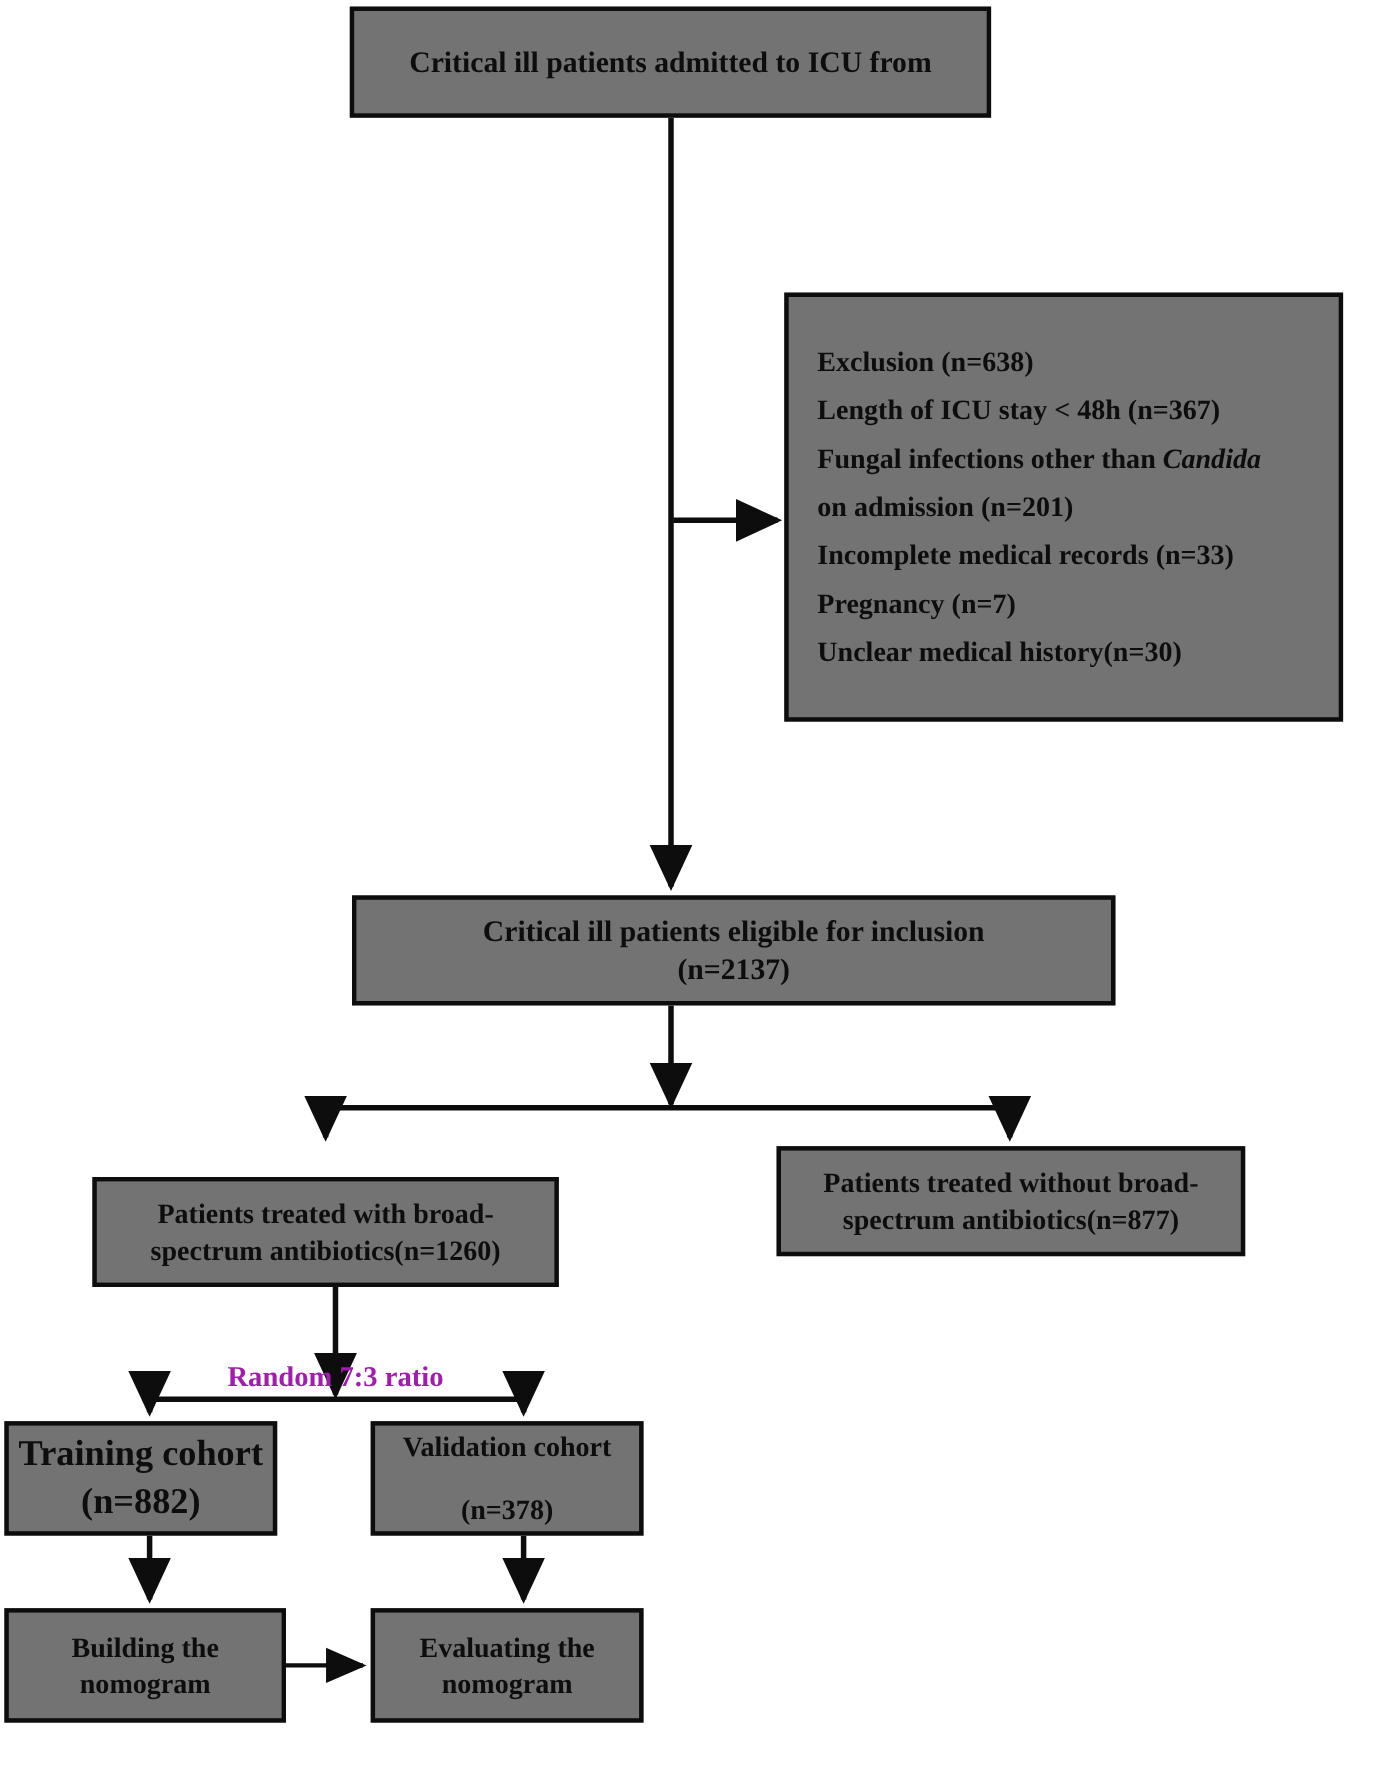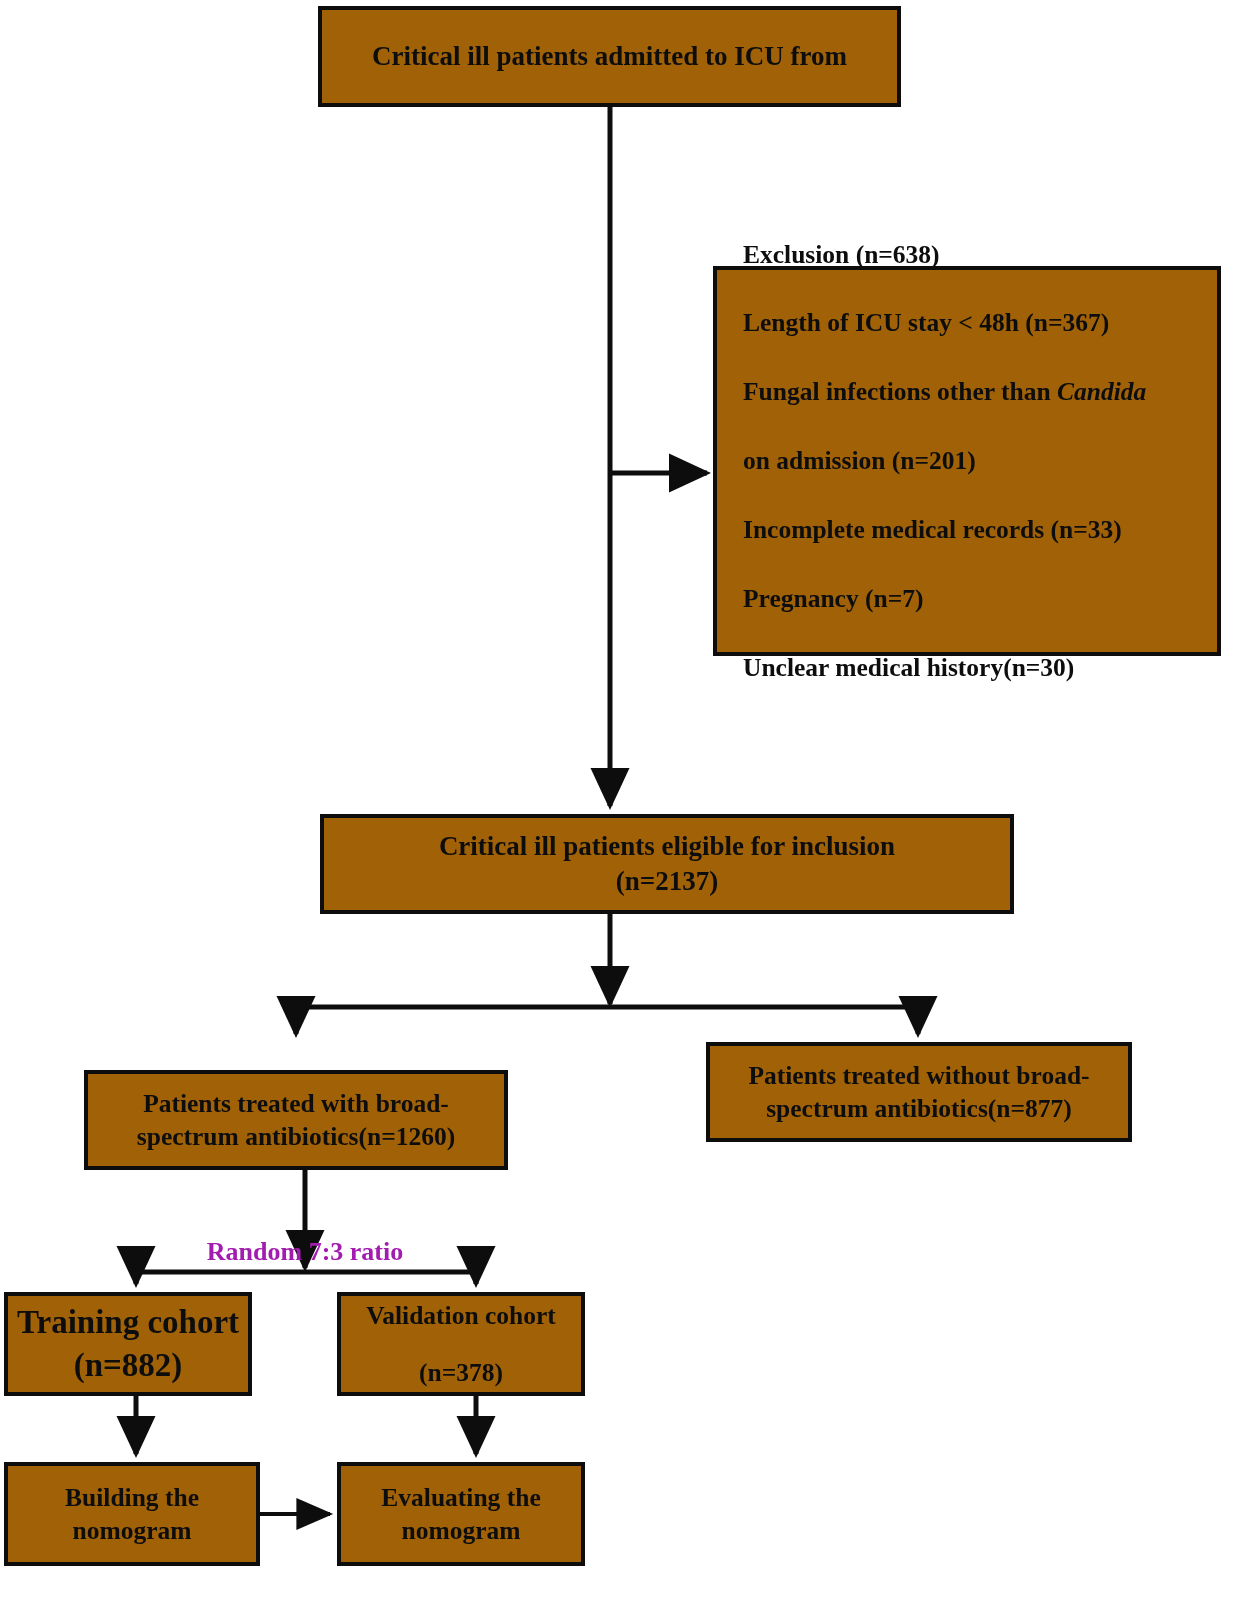--- a/index.html
+++ b/index.html
@@ -20,21 +20,21 @@
     left: 0;
     top: 0;
     width: 1254px;
     height: 1619px;
     pointer-events: none;
   }
   .node {
     position: absolute;
     box-sizing: border-box;
     border: 4px solid #0d0d0d;
-    background: #a16207;
+    background: #737373;
     display: flex;
     flex-direction: column;
     align-items: center;
     justify-content: center;
     font-weight: bold;
     color: #0d0d0d;
     line-height: 1.30;
     text-align: center;
     padding: 2px 8px;
   }
@@ -46,21 +46,21 @@
     padding: 10px 0 10px 26px;
   }
   .node.left-align .line {
     line-height: 1.72;
     white-space: normal;
   }
   .ital { font-style: italic; }
 
   
   #node-source   { left: 318px;  top: 6px;    width: 583px; height: 101px; font-size: 27px; }
-  #node-exclusion{ left: 713px;  top: 266px;  width: 508px; height: 390px; font-size: 25.5px; gap: 25px; }
+  #node-exclusion{ left: 713px;  top: 266px;  width: 508px; height: 390px; font-size: 25.5px; }
   #node-eligible { left: 320px;  top: 814px;  width: 694px; height: 100px; font-size: 27px; }
   #node-with     { left: 84px;   top: 1070px; width: 424px; height: 100px; font-size: 25.5px; }
   #node-without  { left: 706px;  top: 1042px; width: 426px; height: 100px; font-size: 25.5px; }
   #node-ratio-label {
     position: absolute; left: 155px; top: 1237px; width: 300px; height: 40px;
     font-size: 26px; font-weight: bold; color: #a21caf; text-align: center;
     font-family: "Liberation Serif", "DejaVu Serif", serif;
   }
   #node-training { left: 4px;   top: 1292px; width: 248px; height: 104px; font-size: 33px; }
   #node-valid    { left: 337px; top: 1292px; width: 248px; height: 104px; font-size: 25.5px; gap: 24px; }

